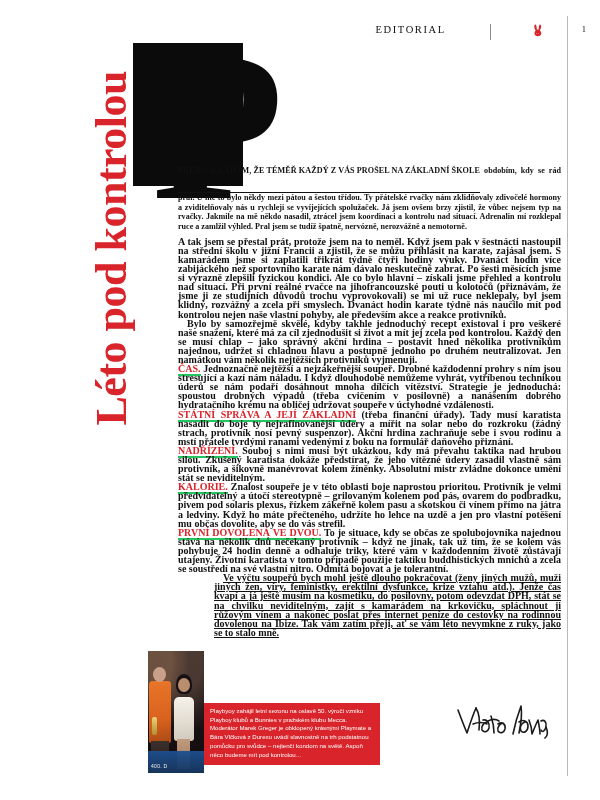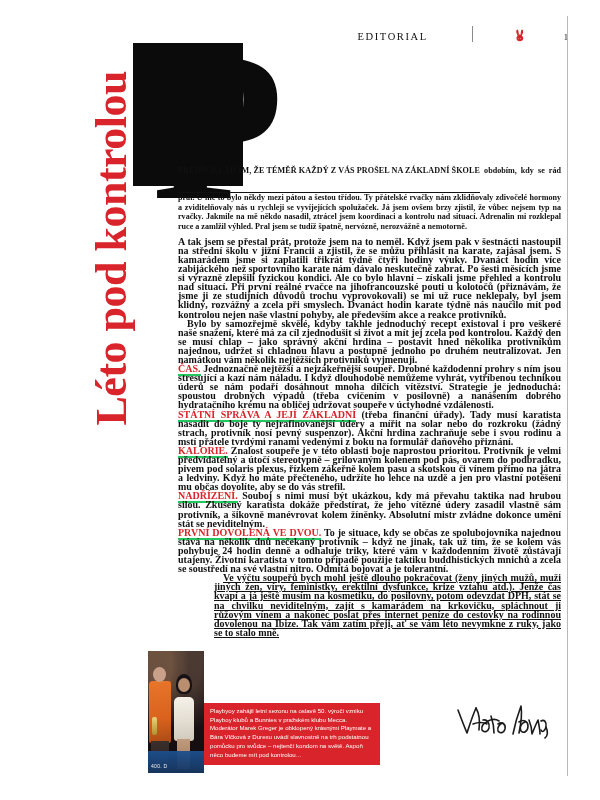--- a/index.html
+++ b/index.html
@@ -19,24 +19,24 @@
   #page {
     position: absolute;
     left: 0; top: 0;
     width: 600px; height: 800px;
     background: #ffffff;
   }
 
   
   #runhead {
     position: absolute;
-    right: 32px;
+    right: 14px;
     top: 24px;
     display: flex;
-    align-items: flex-end;
+    align-items: flex-start;
     height: 18px;
     gap: 36px;
   }
   #runhead .rh-label {
     font-family: "Liberation Serif", serif;
     font-size: 10.5px;
     letter-spacing: 1.6px;
     color: #111;
     padding-right: 8px;
   }
@@ -324,27 +324,27 @@
       <span class="redhead-u">ČAS.</span>
       <span>Jednoznačně nejtěžší a nejzákeřnější soupeř. Drobné každodenní prohry s ním jsou stresující a kazí nám náladu. I když dlouhodobě nemůžeme vyhrát, vytříbenou technikou úderů se nám podaří dosáhnout mnoha dílčích vítězství. Strategie je jednoduchá: spoustou drobných výpadů (třeba cvičením v posilovně) a nanášením dobrého hydratačního krému na obličej udržovat soupeře v úctyhodné vzdálenosti.</span>
     </p>
 
     <p class="body-para">
       <span class="redhead-u">STÁTNÍ SPRÁVA A JEJÍ ZÁKLADNÍ</span>
       <span>(třeba finanční úřady). Tady musí karatista nasadit do boje ty nejrafinovanější údery a mířit na solar nebo do rozkroku (žádný strach, protivník nosí pevný suspenzor). Akční hrdina zachraňuje sebe i svou rodinu a mstí přátele tvrdými ranami vedenými z boku na formulář daňového přiznání.</span>
     </p>
 
     <p class="body-para">
+      <span class="redhead-u">NADŘÍZENÍ.</span>
+      <span>Souboj s nimi musí být ukázkou, kdy má převahu taktika nad hrubou silou. Zkušený karatista dokáže předstírat, že jeho vítězné údery zasadil vlastně sám protivník, a šikovně manévrovat kolem žíněnky. Absolutní mistr zvládne dokonce umění stát se neviditelným.</span>
+    </p>
+
+    <p class="body-para">
       <span class="redhead-u">KALORIE.</span>
       <span>Znalost soupeře je v této oblasti boje naprostou prioritou. Protivník je velmi předvídatelný a útočí stereotypně – grilovaným kolenem pod pás, ovarem do podbradku, pivem pod solaris plexus, řízkem zákeřně kolem pasu a skotskou či vínem přímo na játra a ledviny. Když ho máte přečteného, udržíte ho lehce na uzdě a jen pro vlastní potěšení mu občas dovolíte, aby se do vás strefil.</span>
-    </p>
-
-    <p class="body-para">
-      <span class="redhead-u">NADŘÍZENÍ.</span>
-      <span>Souboj s nimi musí být ukázkou, kdy má převahu taktika nad hrubou silou. Zkušený karatista dokáže předstírat, že jeho vítězné údery zasadil vlastně sám protivník, a šikovně manévrovat kolem žíněnky. Absolutní mistr zvládne dokonce umění stát se neviditelným.</span>
     </p>
 
     <p class="body-para">
       <span class="redhead-u">PRVNÍ DOVOLENÁ VE DVOU.</span>
       <span>To je situace, kdy se občas ze spolubojovníka najednou stává na několik dnů nečekaný protivník – když ne jinak, tak už tím, že se kolem vás pohybuje 24 hodin denně a odhaluje triky, které vám v každodenním životě zůstávají utajeny. Životní karatista v tomto případě použije taktiku buddhistických mnichů a zcela se soustředí na své vlastní nitro. Odmítá bojovat a je tolerantní.</span>
     </p>
 
     <p class="tailpara indent">
       <span class="wrap-photo"></span>
       <span>Ve výčtu soupeřů bych mohl ještě dlouho pokračovat (ženy jiných mužů, muži jiných žen, víry, feministky, erektilní dysfunkce, krize vztahu atd.). Jenže čas kvapí a já ještě musím na kosmetiku, do posilovny, potom odevzdat DPH, stát se na chvilku neviditelným, zajít s kamarádem na krkovičku, spláchnout ji růžovým vínem a nakonec poslat přes internet peníze do cestovky na rodinnou dovolenou na Ibize. Tak vám zatím přeji, ať se vám léto nevymkne z ruky, jako se to stalo mně.</span>

